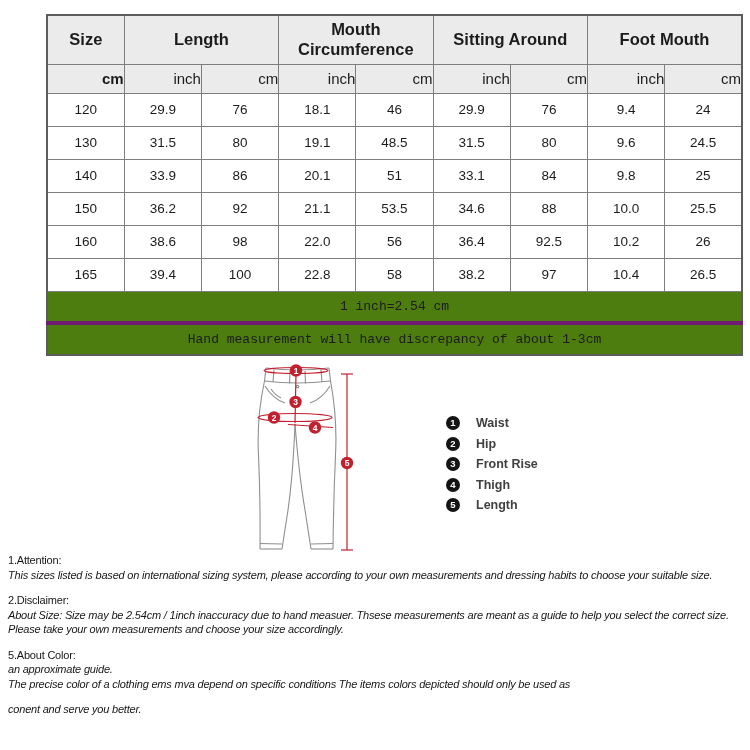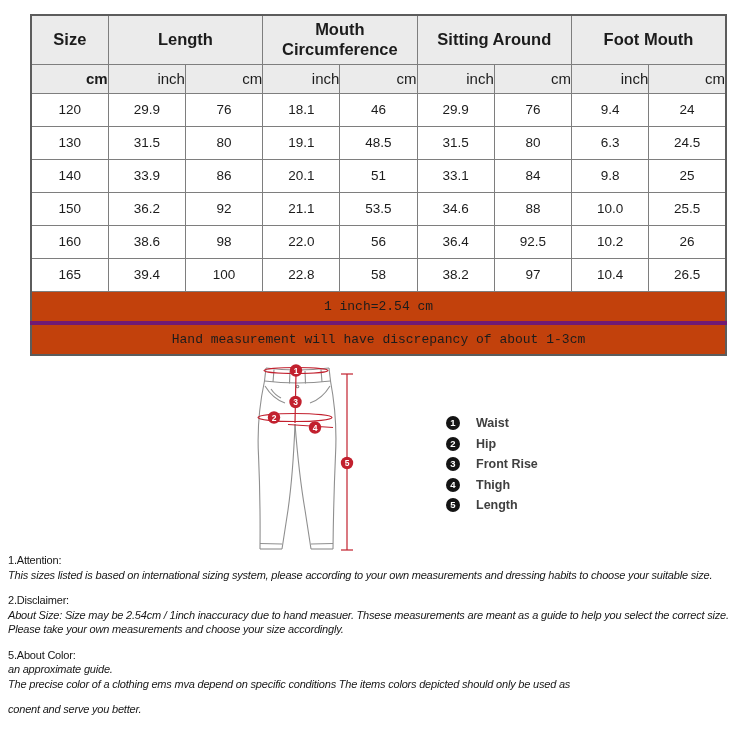--- a/index.html
+++ b/index.html
@@ -8,21 +8,21 @@
     position: relative;
     background: #ffffff;
     font-family: "Liberation Sans", sans-serif;
     color: #1c1c1c;
     overflow: hidden;
   }
 
   
   .size-table {
     position: absolute;
-    left: 30px; top: 14px;
+    left: 46px; top: 14px;
     width: 697px;
     border-collapse: collapse;
     table-layout: fixed;
     border: 2px solid #5c5c5c;
   }
   .size-table th, .size-table td {
     border: 1px solid #7e7e7e;
     text-align: center;
     vertical-align: middle;
     padding: 0;
@@ -44,21 +44,21 @@
   .size-table tr.units th.first { font-weight: bold; }
   .size-table tbody td {
     height: 33px;
     font-size: 13.5px;
     background: #ffffff;
   }
   .size-table tfoot td.note {
     height: 32px;
     font-family: "Liberation Mono", monospace;
     font-size: 13px;
-    background: #c2410c;
+    background: #4d7c0f;
     text-align: center;
   }
   .size-table tfoot tr.thick td { border-top: 4px solid #701a75; }
 
   
   .diagram-svg { position: absolute; left: 245px; top: 360px; }
 
   .legend { position: absolute; left: 446px; top: 416px; }
   .legend-item { display: flex; align-items: center; height: 14px; margin-bottom: 6.6px; }
   .legend-num {
@@ -123,21 +123,21 @@
         <td>24</td>
       </tr>
       <tr>
         <td>130</td>
         <td>31.5</td>
         <td>80</td>
         <td>19.1</td>
         <td>48.5</td>
         <td>31.5</td>
         <td>80</td>
-        <td>6.3</td>
+        <td>9.6</td>
         <td>24.5</td>
       </tr>
       <tr>
         <td>140</td>
         <td>33.9</td>
         <td>86</td>
         <td>20.1</td>
         <td>51</td>
         <td>33.1</td>
         <td>84</td>

